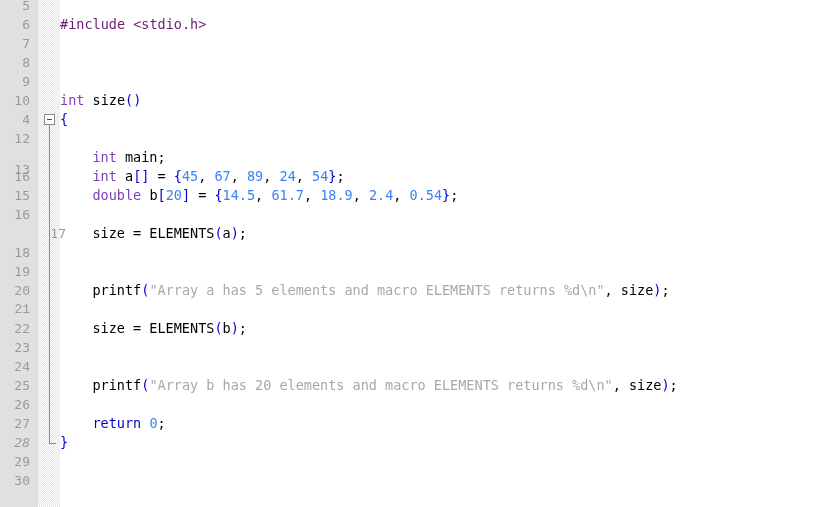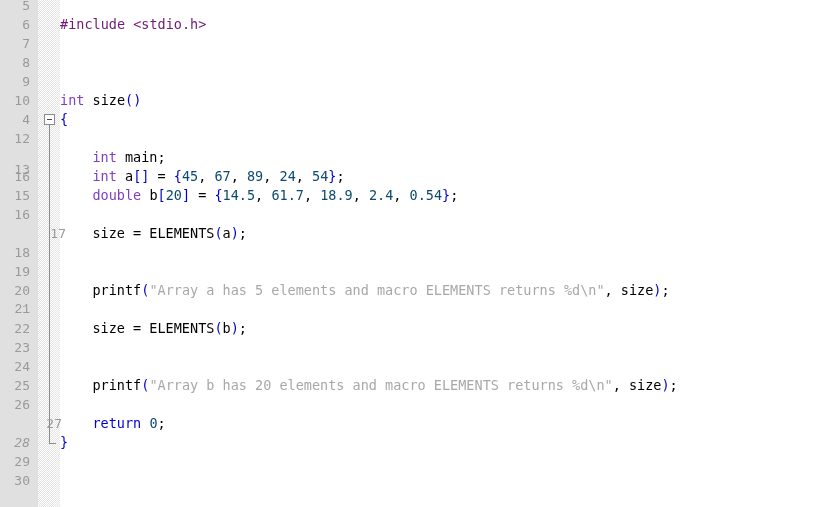--- a/index.html
+++ b/index.html
@@ -75,21 +75,21 @@
     line-height: 19px;
     font-family: "DejaVu Sans Mono", "Liberation Mono", monospace;
     color: #000000;
   }
 
   
   .t-plain    { color: #000000; }
   .t-keyword  { color: #7f3fbf; }          
   .t-keyword2 { color: #0000d0; }          
   .t-preproc  { color: #701a75; }          
-  .t-number   { color: #0c4a6e; }          
+  .t-number   { color: #3b82f6; }          
   .t-string   { color: #a8a8a8; }          
   .t-bracket  { color: #0000d0; }          
   .t-brace    { color: #0000d0; }
 
   
   .fold-box {
     position: absolute;
     width: 11px;
     height: 11px;
     border: 1px solid #8c8c8c;
@@ -141,21 +141,21 @@
       <div class="line-number" style="top: 224px; padding-left: 36px;">17</div>
       <div class="line-number" style="top: 243px;">18</div>
       <div class="line-number" style="top: 262px;">19</div>
       <div class="line-number" style="top: 281px;">20</div>
       <div class="line-number" style="top: 300px; font-family: Liberation Mono, monospace;">21</div>
       <div class="line-number" style="top: 319px;">22</div>
       <div class="line-number" style="top: 338px;">23</div>
       <div class="line-number" style="top: 357px;">24</div>
       <div class="line-number" style="top: 376px;">25</div>
       <div class="line-number" style="top: 395px;">26</div>
-      <div class="line-number" style="top: 414px; margin-left: 32px;">27</div>
+      <div class="line-number" style="top: 414px;">27</div>
       <div class="line-number" style="top: 433px; font-style: italic;">28</div>
       <div class="line-number" style="top: 452px;">29</div>
       <div class="line-number" style="top: 471px;">30</div>
     </div>
   <div id="code-layer">
       <div class="code-text" style="top: 15px; left: 60px;"><span class="t-preproc">#include &lt;stdio.h&gt;</span></div>
       <div class="code-text" style="top: 91px; left: 60px;"><span class="t-keyword">int</span><span class="t-plain"> size</span><span class="t-bracket">()</span></div>
       <div class="code-text" style="top: 110px; left: 60px;"><span class="t-brace">{</span></div>
       <div class="code-text" style="top: 148px; left: 92.48px;"><span class="t-keyword">int</span><span class="t-plain"> main;</span></div>
       <div class="code-text" style="top: 167px; left: 92.48px;"><span class="t-keyword">int</span><span class="t-plain"> a</span><span class="t-bracket">[]</span><span class="t-plain"> = </span><span class="t-brace">{</span><span class="t-number">45</span><span class="t-plain">, </span><span class="t-number">67</span><span class="t-plain">, </span><span class="t-number">89</span><span class="t-plain">, </span><span class="t-number">24</span><span class="t-plain">, </span><span class="t-number">54</span><span class="t-brace">}</span><span class="t-plain">;</span></div>

